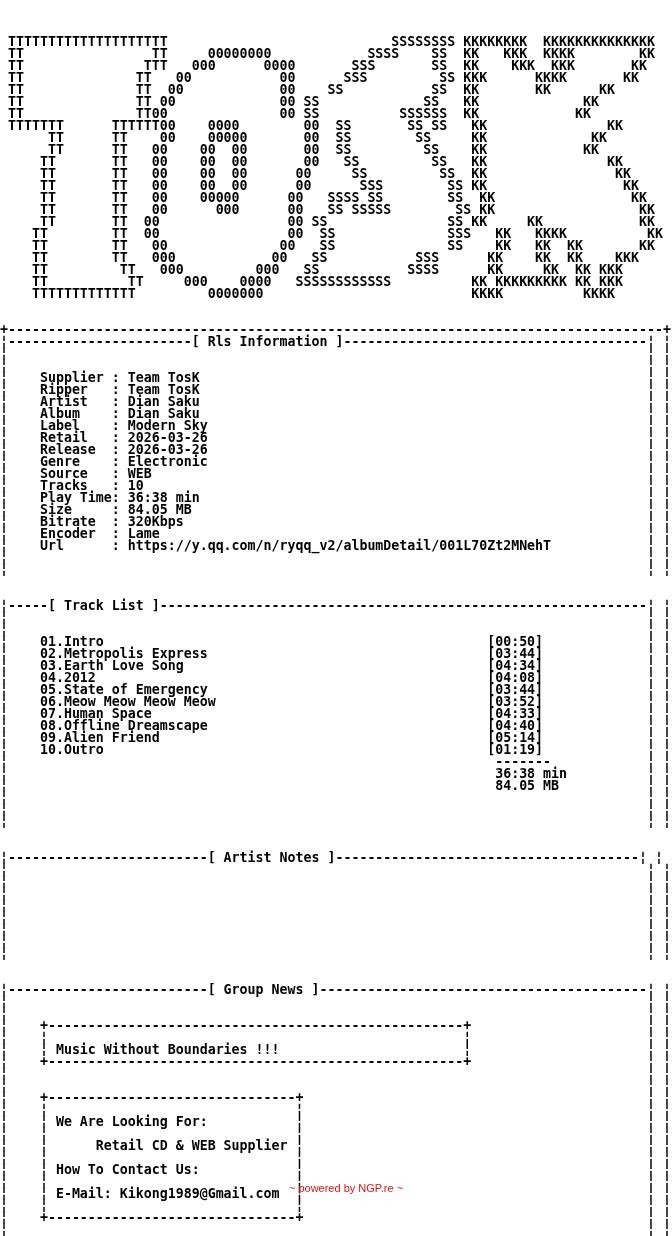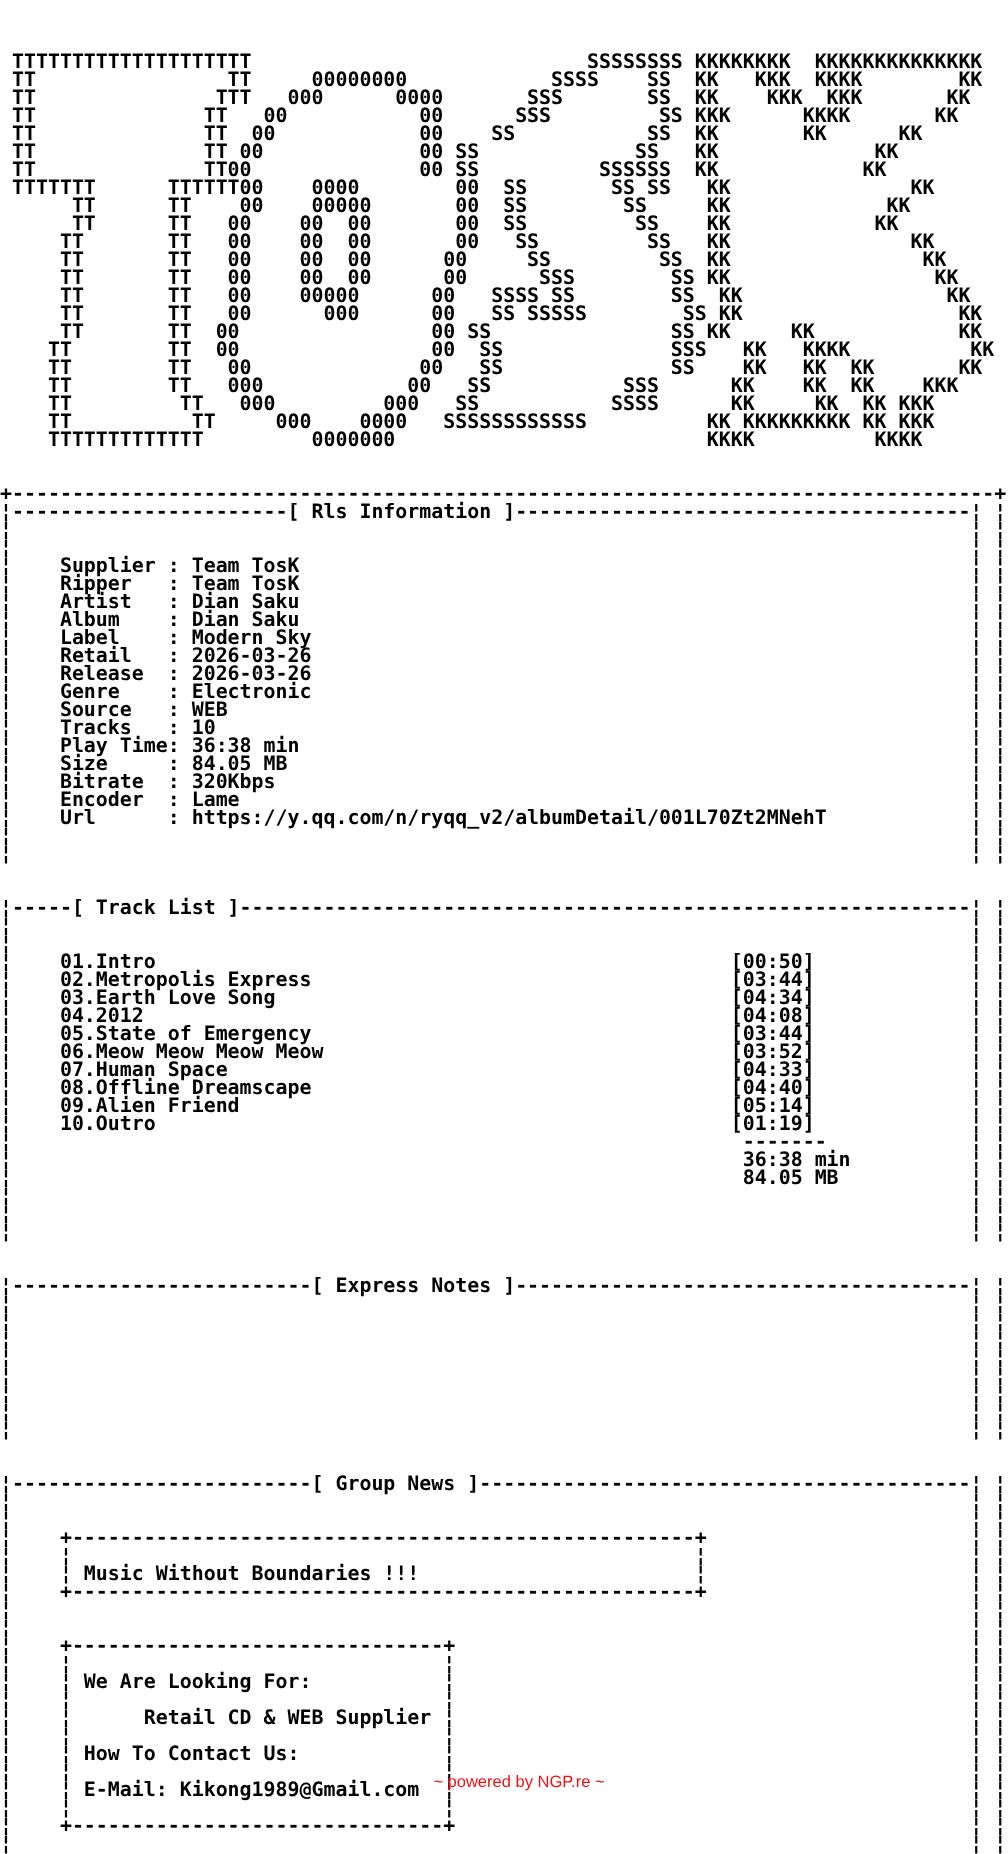--- a/index.html
+++ b/index.html
@@ -83,21 +83,21 @@
 ¦    07.Human Space                                          [04:33]             ¦ ¦
 ¦    08.Offline Dreamscape                                   [04:40]             ¦ ¦
 ¦    09.Alien Friend                                         [05:14]             ¦ ¦
 ¦    10.Outro                                                [01:19]             ¦ ¦
 ¦                                                             -------            ¦ ¦
 ¦                                                             36:38 min          ¦ ¦
 ¦                                                             84.05 MB           ¦ ¦
 ¦                                                                                ¦ ¦
 ¦                                                                                ¦ ¦
 ¦                                                                                ¦ ¦</pre>
-  <pre>¦-------------------------[ Express Notes ]--------------------------------------¦ ¦
+  <pre>¦-------------------------[ Artist Notes ]--------------------------------------¦ ¦
 ¦                                                                                ¦ ¦
 ¦                                                                                ¦ ¦
 ¦                                                                                ¦ ¦
 ¦                                                                                ¦ ¦
 ¦                                                                                ¦ ¦
 ¦                                                                                ¦ ¦
 ¦                                                                                ¦ ¦
 ¦                                                                                ¦ ¦</pre>
   <pre>¦-------------------------[ Group News ]-----------------------------------------¦ ¦
 ¦                                                                                ¦ ¦

